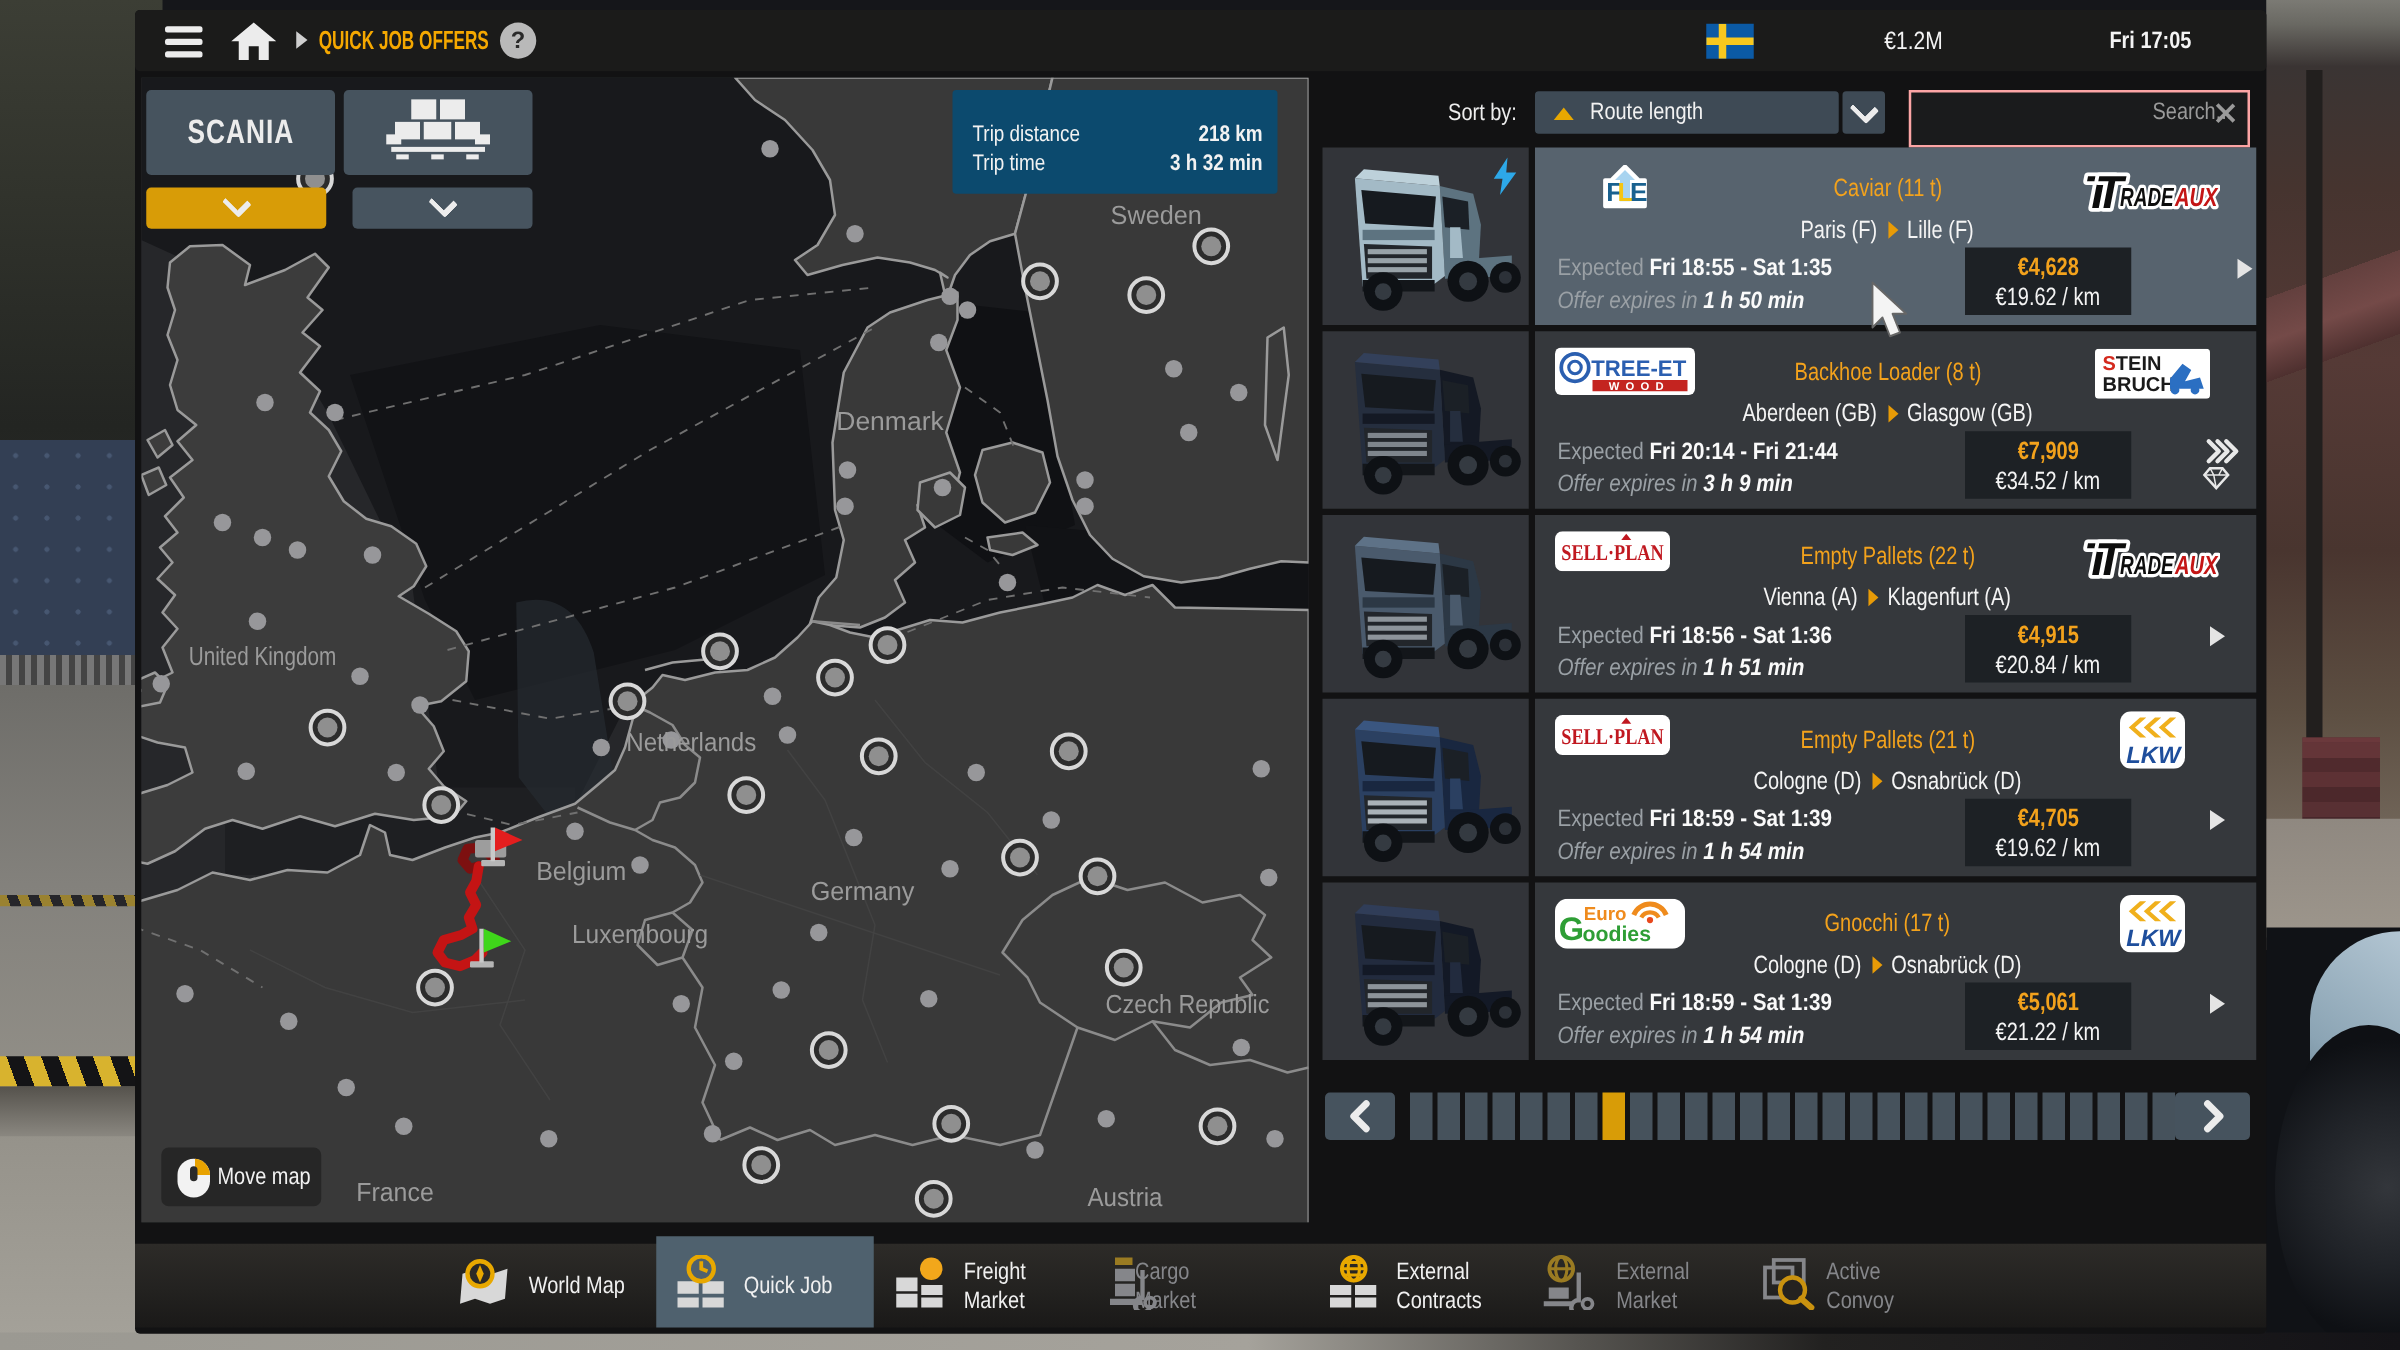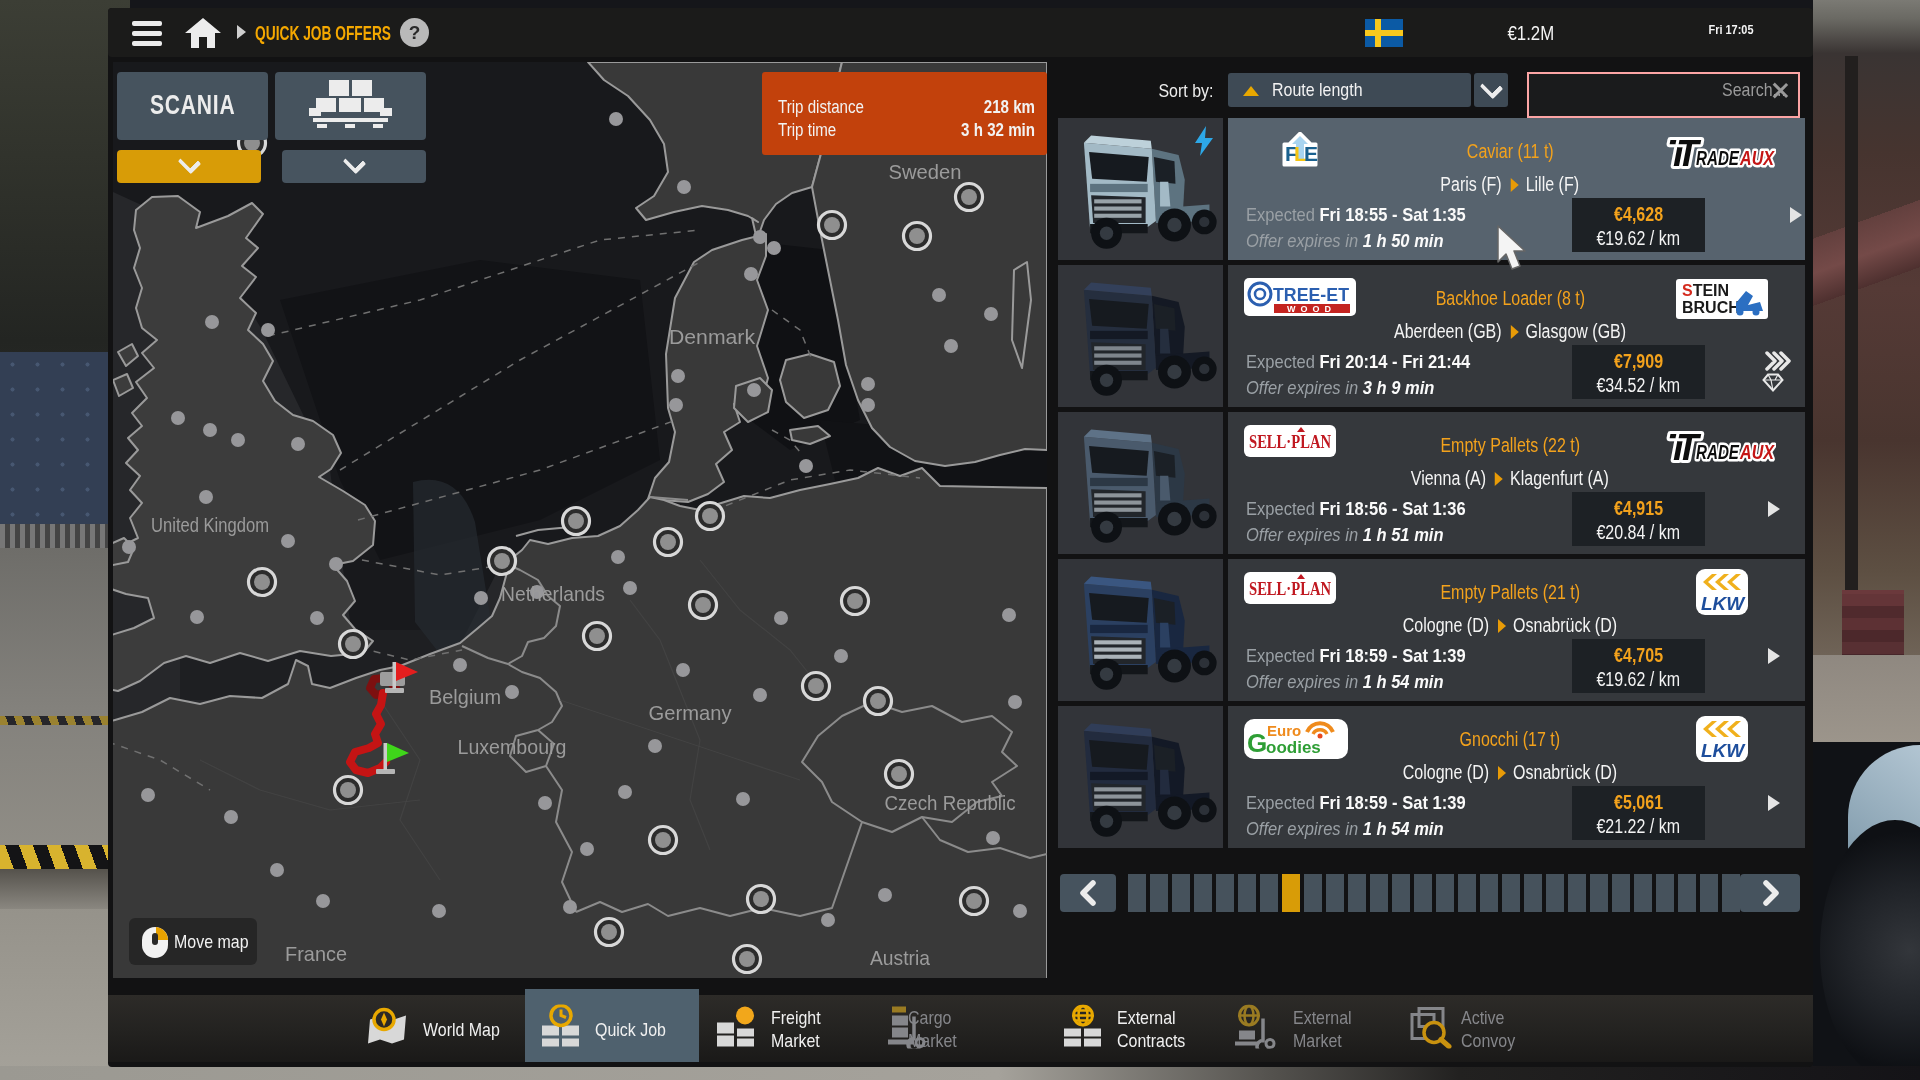--- a/index.html
+++ b/index.html
@@ -47,30 +47,30 @@
   .homeicon { position:absolute; left:76px; top:9px; }
   .crumbarrow { position:absolute; left:129px; top:17px; width:0; height:0;
       border-left:9px solid #cfcfcf; border-top:7px solid transparent; border-bottom:7px solid transparent; }
   .crumbtitle { position:absolute; left:147px; top:13px; font-size:21px; font-weight:bold; color:#f5a800; white-space:nowrap; transform:scaleX(0.655); transform-origin:0 50%; }
   .qmark { position:absolute; left:292px; top:10px; width:29px; height:29px; border-radius:50%;
       background:#b9b9b9; color:#2a2a2a; font-weight:bold; font-size:19px; text-align:center; line-height:29px; }
   .flag { position:absolute; left:1257px; top:11px; width:38px; height:28px; background:#0b5aa5; overflow:hidden; }
   .flag .h { position:absolute; left:0; top:11px; width:38px; height:6px; background:#f8c81e; }
   .flag .v { position:absolute; left:10px; top:0; width:6px; height:28px; background:#f8c81e; }
   .money { position:absolute; left:1365px; top:14px; width:116px; text-align:center; color:#f4f4f4; font-size:20px; font-weight:normal; }
-  .clock { position:absolute; left:1520px; top:14px; width:125px; text-align:right; color:#f4f4f4; font-size:13px; font-weight:bold; }
+  .clock { position:absolute; left:1520px; top:14px; width:125px; text-align:right; color:#f4f4f4; font-size:19px; font-weight:bold; }
 
   #map { position:absolute; left:5px; top:54px; width:934px; height:916px; background:#232427; overflow:hidden; }
 
   .vehbtn { position:absolute; width:151px; height:68px; background:#46535e; border-radius:4px; }
   .vehdrop { position:absolute; width:144px; height:33px; background:#47545f; border-radius:4px; }
   .chev { display:block; margin:5px auto 0; width:15px; height:15px; border-right:4.5px solid #ececec; border-bottom:4.5px solid #ececec; transform:rotate(45deg) scale(1.25,1); border-radius:2px; }
   .scaniatxt { color:#ececec; font-weight:bold; font-size:27px; letter-spacing:1px; text-align:center; line-height:66px; }
 
-  .tripbox { position:absolute; left:654px; top:64px; width:285px; height:83px; background:#c2410c; border-radius:3px; color:#f2f2f2; font-size:18px; }
+  .tripbox { position:absolute; left:654px; top:64px; width:260px; height:83px; background:#0c4a6e; border-radius:3px; color:#f2f2f2; font-size:18px; }
   .tripbox .row { position:absolute; left:16px; right:12px; display:flex; justify-content:space-between; }
   .movemap { position:absolute; left:21px; top:910px; width:128px; height:47px; background:rgba(34,34,34,0.82); border-radius:6px; color:#f2f2f2; font-size:19px; }
 
   .sortlabel { position:absolute; left:985px; top:72px; width:120px; text-align:right; color:#ededed; font-size:19px; }
   .dropdown { position:absolute; left:1120px; top:65px; width:243px; height:34px; background:#3e4a55; border-radius:3px; color:#f2f2f2; font-size:19px; line-height:34px; }
   .dropup { position:absolute; left:15px; top:13px; width:0; height:0; border-bottom:10px solid #e8a800; border-left:8px solid transparent; border-right:8px solid transparent; }
   .dropbtn { position:absolute; left:1366px; top:65px; width:34px; height:34px; background:#3e4a55; border-radius:3px; }
   .searchbox { position:absolute; left:1419px; top:64px; width:273px; height:46px; background:#1a1b1c; border:2px solid #fca5a5; color:#9a9a9a; font-size:19px; line-height:32px;text-align:right; }
   .searchx { position:absolute; right:10px; top:8px; width:16px; height:16px; }
   .searchx:before, .searchx:after { content:""; position:absolute; left:7px; top:-1px; width:2.5px; height:19px; background:#9a9a9a; }

